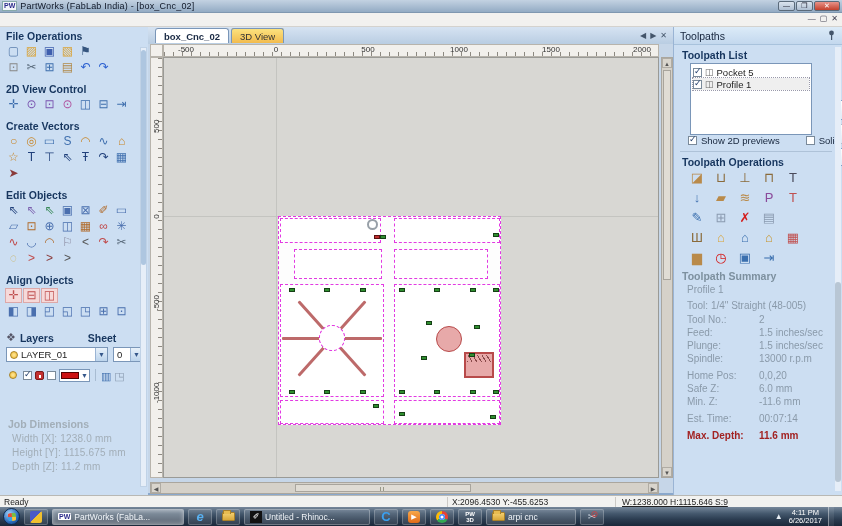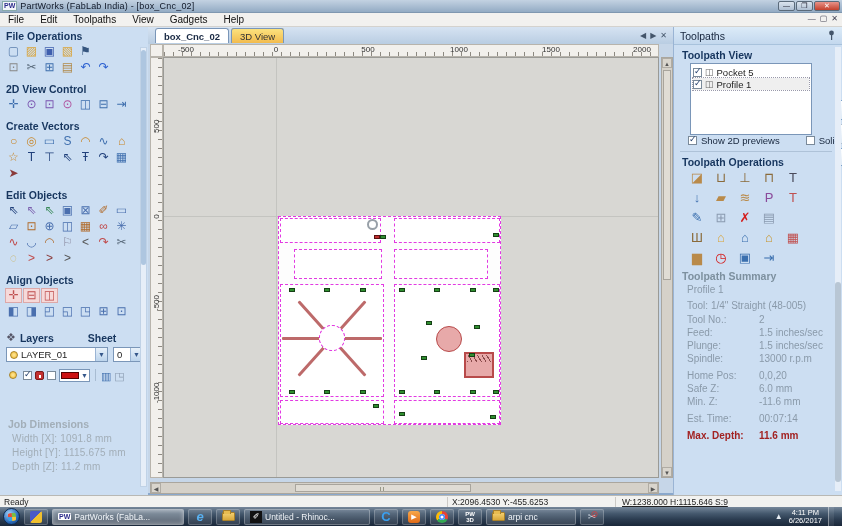--- a/index.html
+++ b/index.html
@@ -185,21 +185,20 @@
     <span class="applogo">PW</span>
     <span class="title">PartWorks (FabLab India) - [box_Cnc_02]</span>
     <span class="winbtns">
       <span class="wbtn">—</span>
       <span class="wbtn">❐</span>
       <span class="wbtn close">✕</span>
     </span>
   </div>
 
   <div class="menubar">
-    <span id="menuitems"><span class="menuitem">File</span><span class="menuitem">Edit</span><span class="menuitem">Toolpaths</span><span class="menuitem">View</span><span class="menuitem">Gadgets</span><span class="menuitem">Help</span></span>
     <span class="mdibtns" id="mdibtns">
         <span>—</span>
         <span>▢</span>
         <span>✕</span>
       </span>
   </div>
 
   <div class="leftpanel">
     <div id="left-sections">
         <div class="section first">
@@ -338,21 +337,21 @@
             <span class="ddarrow">▼</span>
           </span>
         <span class="ctrlsep"></span>
         <span id="layerctrlicons"><span class="ctrlicon" style="color: rgb(63, 111, 174); margin-right: 3px;">▥</span><span class="ctrlicon" style="color: rgb(138, 154, 176); margin-right: 3px;">◳</span></span>
       </div>
     </div>
 
     <div class="jobdims">
       <div class="jobdimtitle">Job Dimensions</div>
       <div id="jobdimlines">
-          <div class="jobdimline">Width  [X]: 1091.8 mm</div>
+          <div class="jobdimline">Width  [X]: 1238.0 mm</div>
           <div class="jobdimline">Height [Y]: 1115.675 mm</div>
           <div class="jobdimline">Depth  [Z]: 11.2 mm</div>
         </div>
     </div>
 
     <div class="lpscroll">
         <div class="lpthumb"></div>
       </div>
   </div>
 
@@ -436,21 +435,21 @@
   </div>
 
   <div class="rightpanel">
     <div class="panelheader">
       <span>Toolpaths</span>
       <svg class="pin" viewBox="0 0 9 11">
           <circle cx="4.5" cy="3" r="2.4" fill="#44556a"></circle>
           <rect x="4" y="5" width="1.2" height="5" fill="#44556a"></rect>
         </svg>
     </div>
-    <div class="rp-listtitle">Toolpath View</div>
+    <div class="rp-listtitle">Toolpath List</div>
     <div class="listbox" id="tplist">
       <div class="tpitem">
           <span class="cb on"></span>
           <span class="toolglyph">◫</span>
           <span>Pocket 5</span>
         </div>
         <div class="tpitem sel">
           <span class="cb on"></span>
           <span class="toolglyph">◫</span>
           <span>Profile 1</span>

